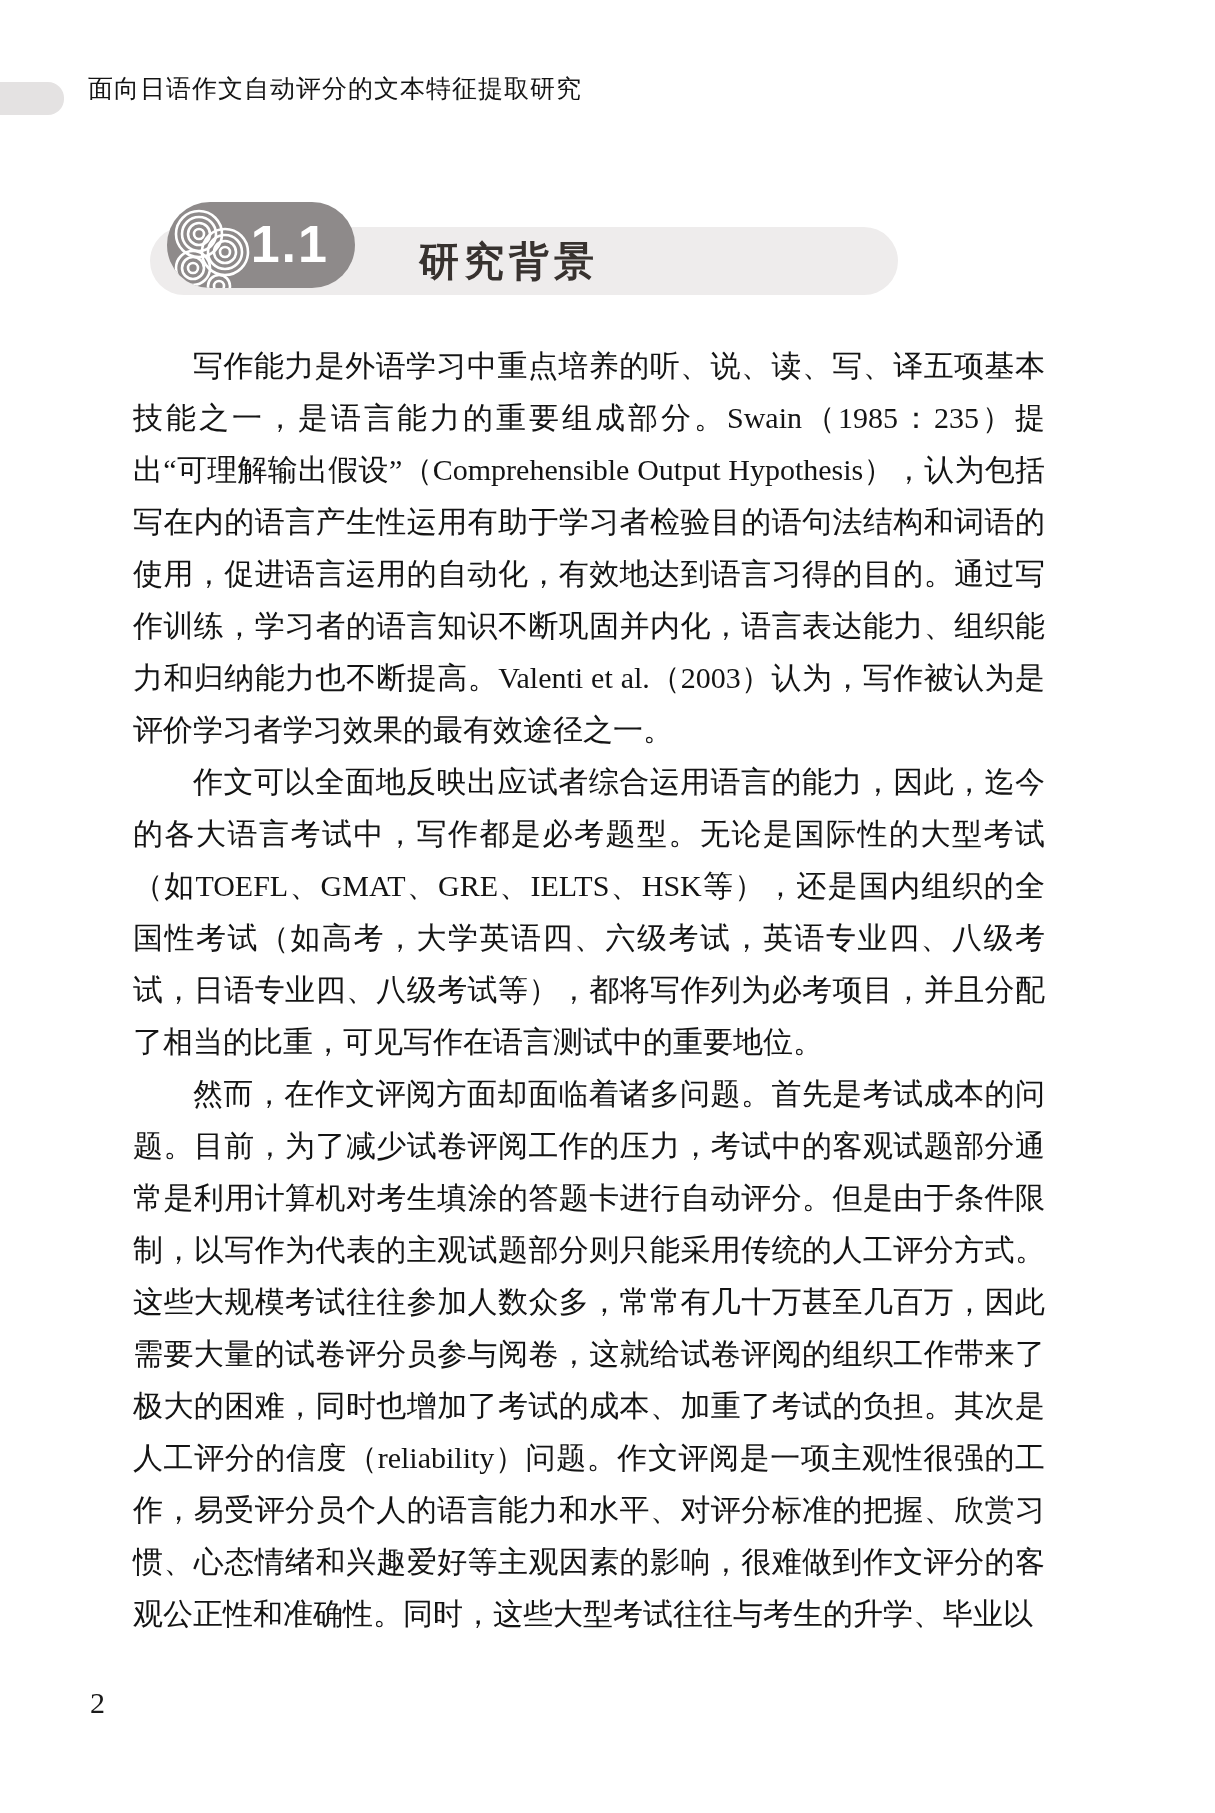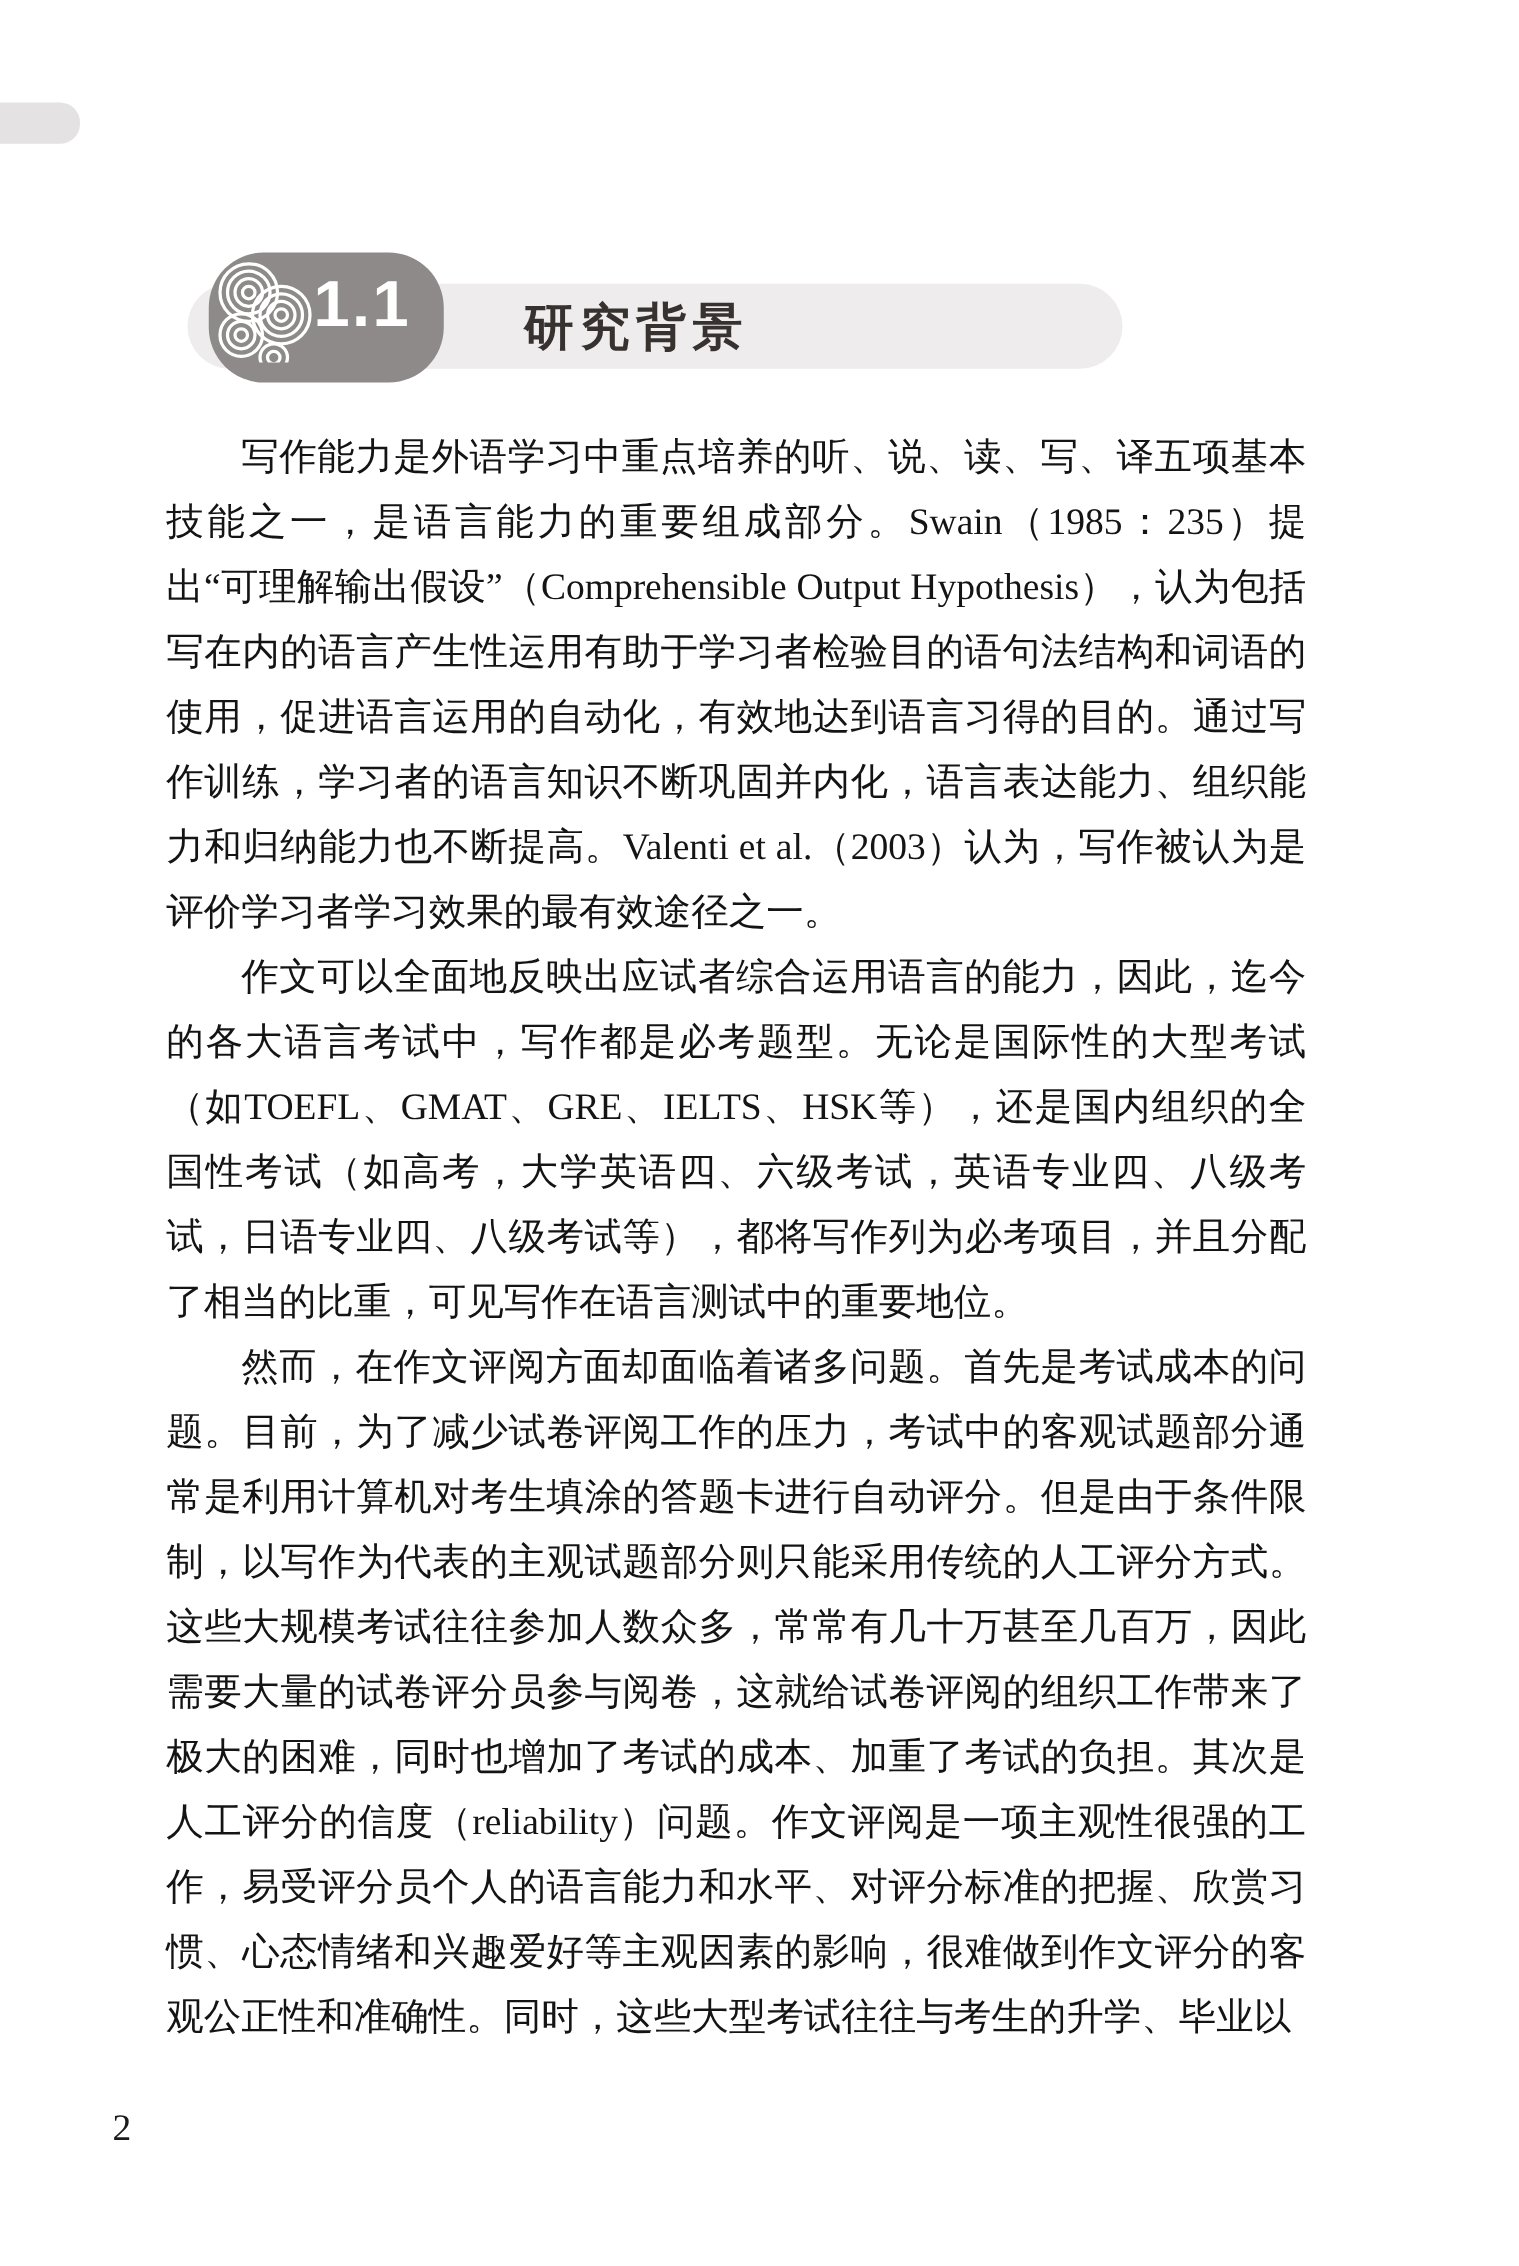--- a/index.html
+++ b/index.html
@@ -57,21 +57,21 @@
     letter-spacing: 5px;
     color: #37322f;
     white-space: nowrap;
     margin-left: 44px;
   }
   .heading-badge {
     position: absolute;
     left: 167px;
     top: 202px;
     width: 188px;
-    height: 104px;
+    height: 86px;
     background: var(--badge, #8e8a8a);
     border-radius: 44px;
     overflow: hidden;
   }
   .wave-icon {
     position: absolute;
     left: 6px;
     top: 2px;
     width: 86px;
     height: 86px;
@@ -111,20 +111,21 @@
     font-size: 30px;
     color: #1a1a1a;
   }
 </style>
 </head>
 <body>
 
 <div class="page">
 
   <div class="header-pill"></div>
+  <div class="running-title">面向日语作文自动评分的文本特征提取研究</div>
 
   <div class="heading-banner"></div>
   <div class="heading-title">研究背景</div>
 
   <div class="heading-badge">
     <svg class="wave-icon" viewBox="0 0 86 86" xmlns="http://www.w3.org/2000/svg">
       <g fill="none" stroke="#ffffff" stroke-width="2.6">
         <circle cx="26" cy="30" r="5"></circle>
         <circle cx="26" cy="30" r="11"></circle>
         <circle cx="26" cy="30" r="17"></circle>

